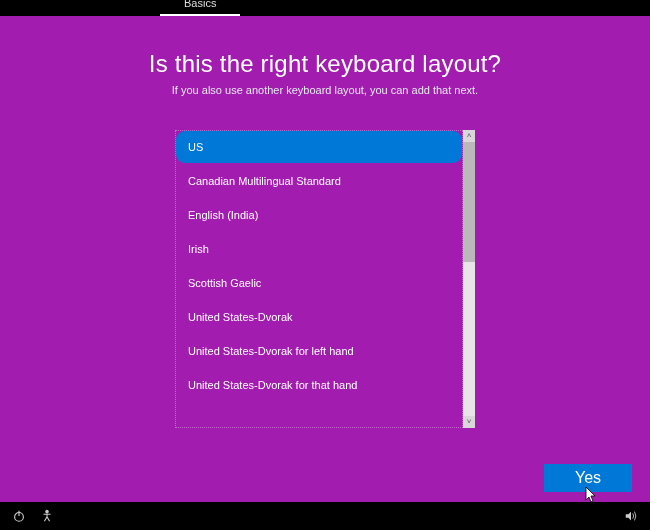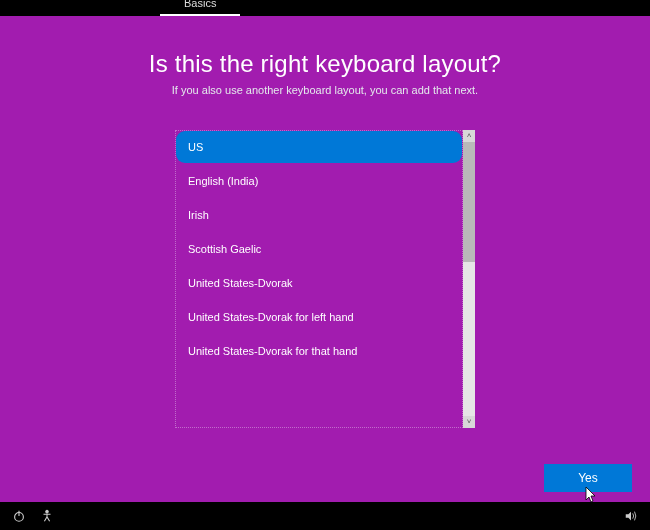--- a/index.html
+++ b/index.html
@@ -92,21 +92,21 @@
     background: #b9b9b9;
   }
   .yes-btn {
     position: absolute;
     right: 18px;
     bottom: 10px;
     width: 88px;
     height: 28px;
     background: #0078d7;
     color: #fff;
-    font-size: 12px;
+    font-size: 16px;
     border: none;
     cursor: pointer;
   }
   .cursor {
     position: absolute;
     right: 52px;
     bottom: -2px;
     width: 14px;
     height: 18px;
     pointer-events: none;
@@ -130,20 +130,21 @@
   <div class="tab">Basics</div>
 </div>
 
 <div class="main">
   <div class="title">Is this the right keyboard layout?</div>
   <div class="subtitle">If you also use another keyboard layout, you can add that next.</div>
 
   <div class="listwrap">
     <div class="list" id="kb-list">
         <div class="item selected">US</div>
+        <div class="item">Canadian Multilingual Standard</div>
         <div class="item">English (India)</div>
         <div class="item">Irish</div>
         <div class="item">Scottish Gaelic</div>
         <div class="item">United States-Dvorak</div>
         <div class="item">United States-Dvorak for left hand</div>
         <div class="item">United States-Dvorak for that hand</div>
       </div>
     <div class="scrollbar">
       <div class="scroll-arrow up">˄</div>
       <div class="scroll-thumb"></div>

